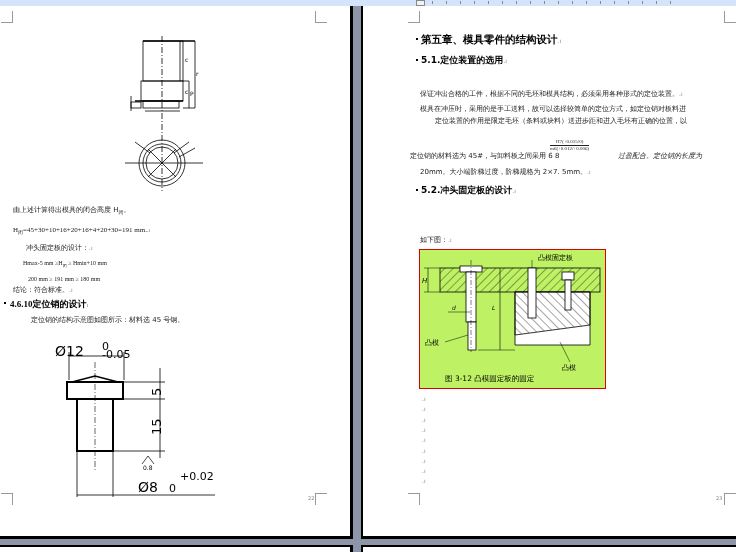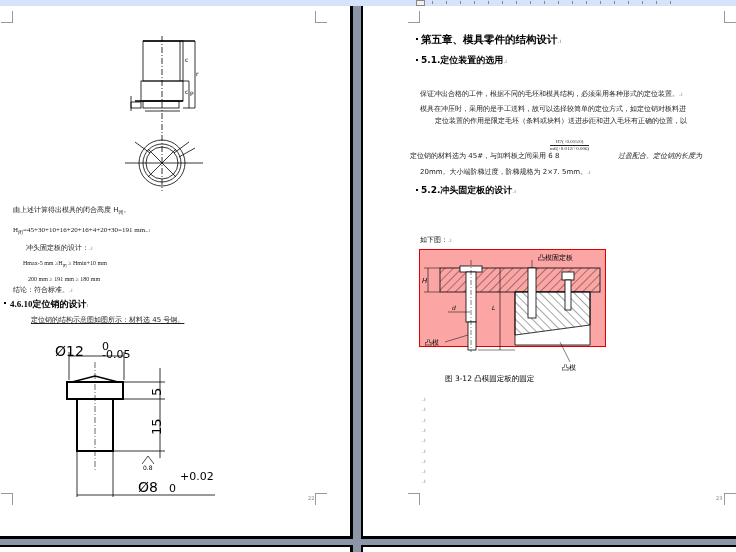--- a/index.html
+++ b/index.html
@@ -23,21 +23,21 @@
   .txt { position: absolute; font-size: 7px; color: #222; white-space: nowrap; line-height: 9px; }
   .txt.serif { font-family: "Liberation Serif", serif; }
   .h-chapter { position: absolute; font-size: 10.5px; font-weight: bold; color: #000; white-space: nowrap; }
   .h-section { position: absolute; font-size: 9px; font-weight: bold; color: #000; white-space: nowrap; }
   .h-section.serif { font-family: "Liberation Serif", serif; }
   .mark { color: #888; font-weight: normal; font-size: 6px; }
   .bullet { position: absolute; width: 2px; height: 2px; background: #000; }
   .pagenum { position: absolute; font-size: 5px; color: #888; }
   .para-mark { position: absolute; font-size: 6px; color: #888; }
 
-  .figure-box { position: absolute; left: 419px; top: 249px; width: 187px; height: 98px; border: 1.5px solid #d00; background: #fca5a5; }
+  .figure-box { position: absolute; left: 419px; top: 249px; width: 187px; height: 140px; border: 1.5px solid #d00; background: #bef264; }
   svg text { font-family: "DejaVu Sans", sans-serif; }
 </style>
 </head>
 <body>
 
 <div class="ruler">
   <div class="marker"></div>
   <div id="ticks">
       <div class="tick" style="left: 432px;"></div>
       <div class="tick" style="left: 446px;"></div>
@@ -115,21 +115,21 @@
   </div>
   <div class="txt serif" style="left:28px;top:269px;font-size:6px;">200 mm ≥ 191  mm ≥ 180  mm</div>
   <div class="txt" style="left:13px;top:279px;">
     <span>结论：符合标准。</span><span class="mark">.ı</span>
   </div>
 
   <div class="bullet" style="left:4px;top:296px;"></div>
   <div class="h-section serif" style="left:10px;top:292px;">
     <span>4.6.10</span><span>定位销的设计</span><span class="mark">ı</span>
   </div>
-  <div class="txt" style="left:31px;top:310px;text-decoration:underline;">定位销的结构示意图如图所示：材料选 45 号钢。</div>
+  <div class="txt" style="left:31px;top:310px;">定位销的结构示意图如图所示：材料选 45 号钢。</div>
 
   <svg style="position:absolute;left:40px;top:334px;" width="180" height="160" viewBox="0 0 180 160">
     <g stroke="#000" fill="none">
 
       <line x1="29" y1="12" x2="29" y2="40" stroke-width="0.8"></line>
       <line x1="84" y1="12" x2="84" y2="40" stroke-width="0.8"></line>
       <line x1="29" y1="16" x2="84" y2="16" stroke-width="0.8"></line>
 
       <rect x="27" y="42" width="56" height="17" stroke-width="2"></rect>
       <path d="M32,42 L55,36 L78,42" stroke-width="1.5"></path>

